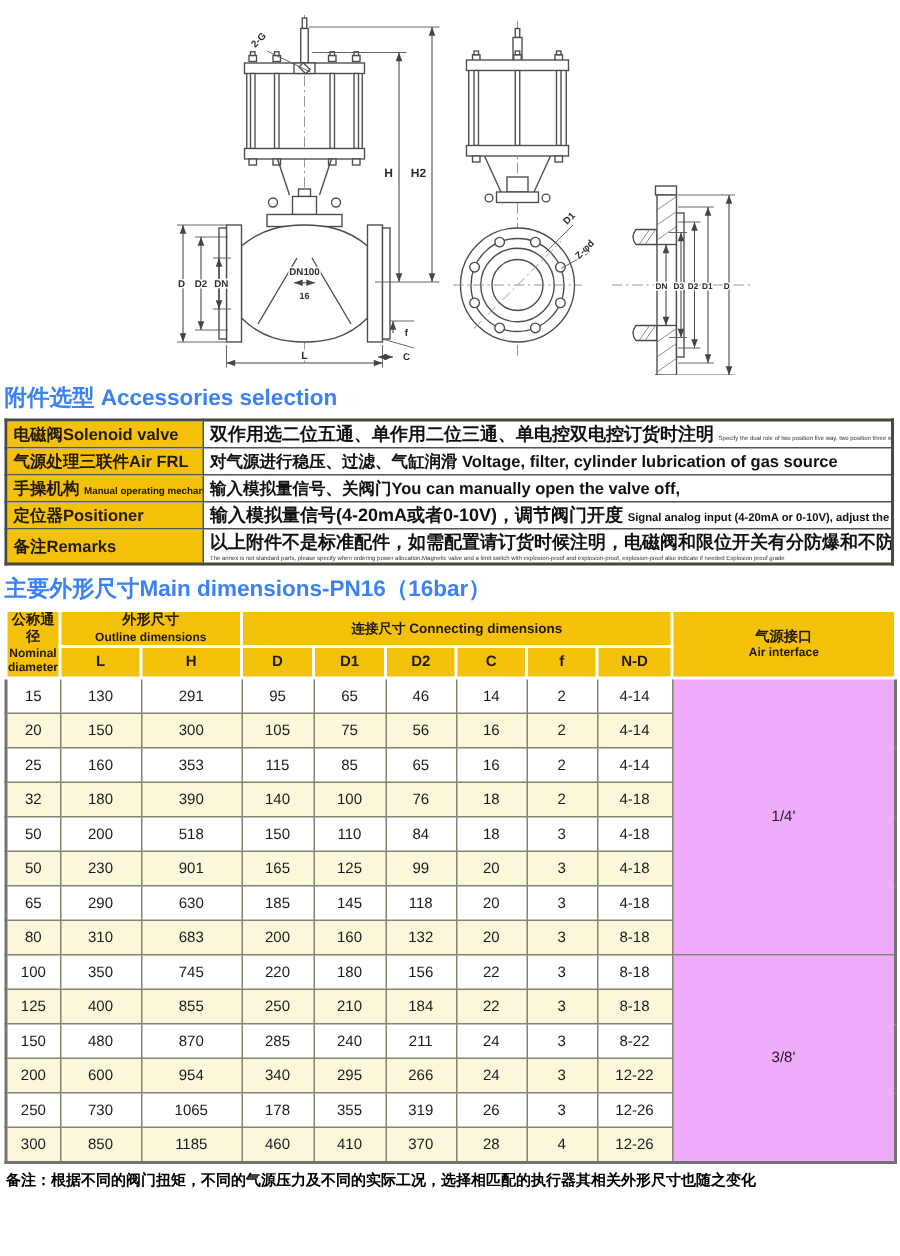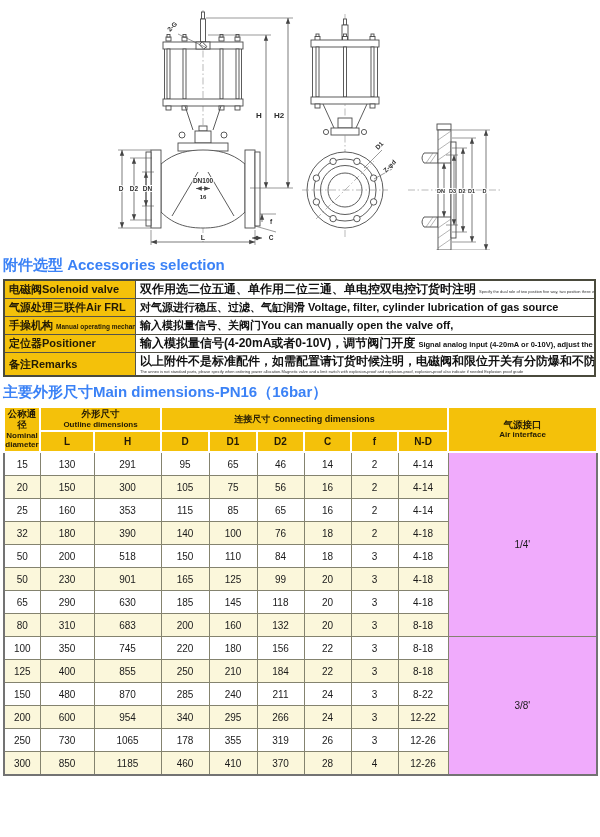--- a/index.html
+++ b/index.html
@@ -488,13 +488,14 @@
         <td>410</td>
         <td>370</td>
         <td>28</td>
         <td>4</td>
         <td>12-26</td>
       </tr>
     </tbody>
 </table>
 
 <div class="footnote">
+  <div class="fn-cn">备注：根据不同的阀门扭矩，不同的气源压力及不同的实际工况，选择相匹配的执行器其相关外形尺寸也随之变化</div>
 </div>
 
 </body></html>

